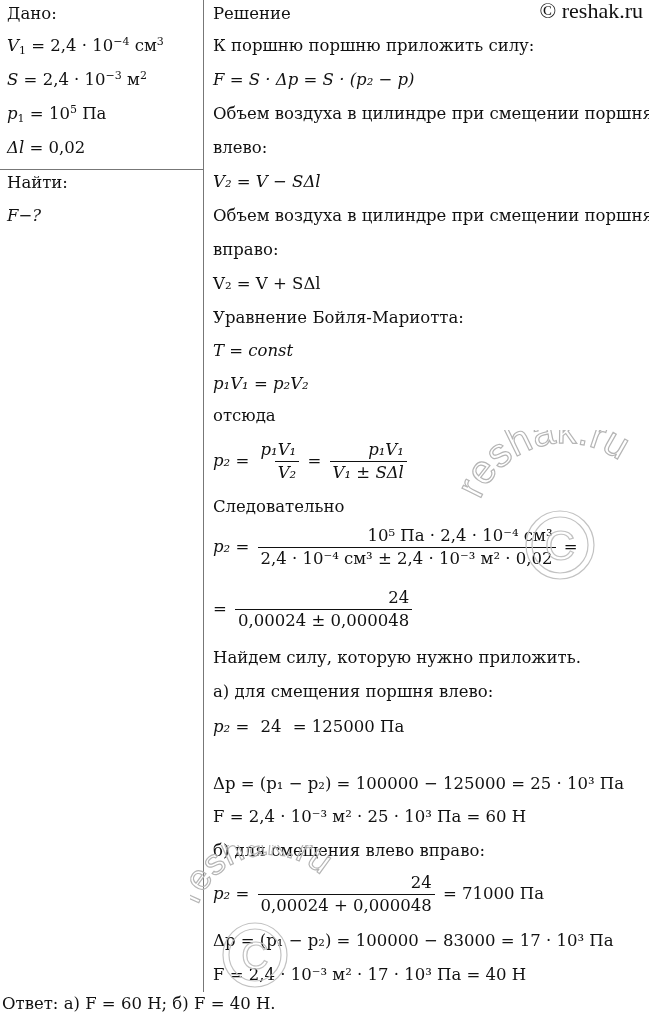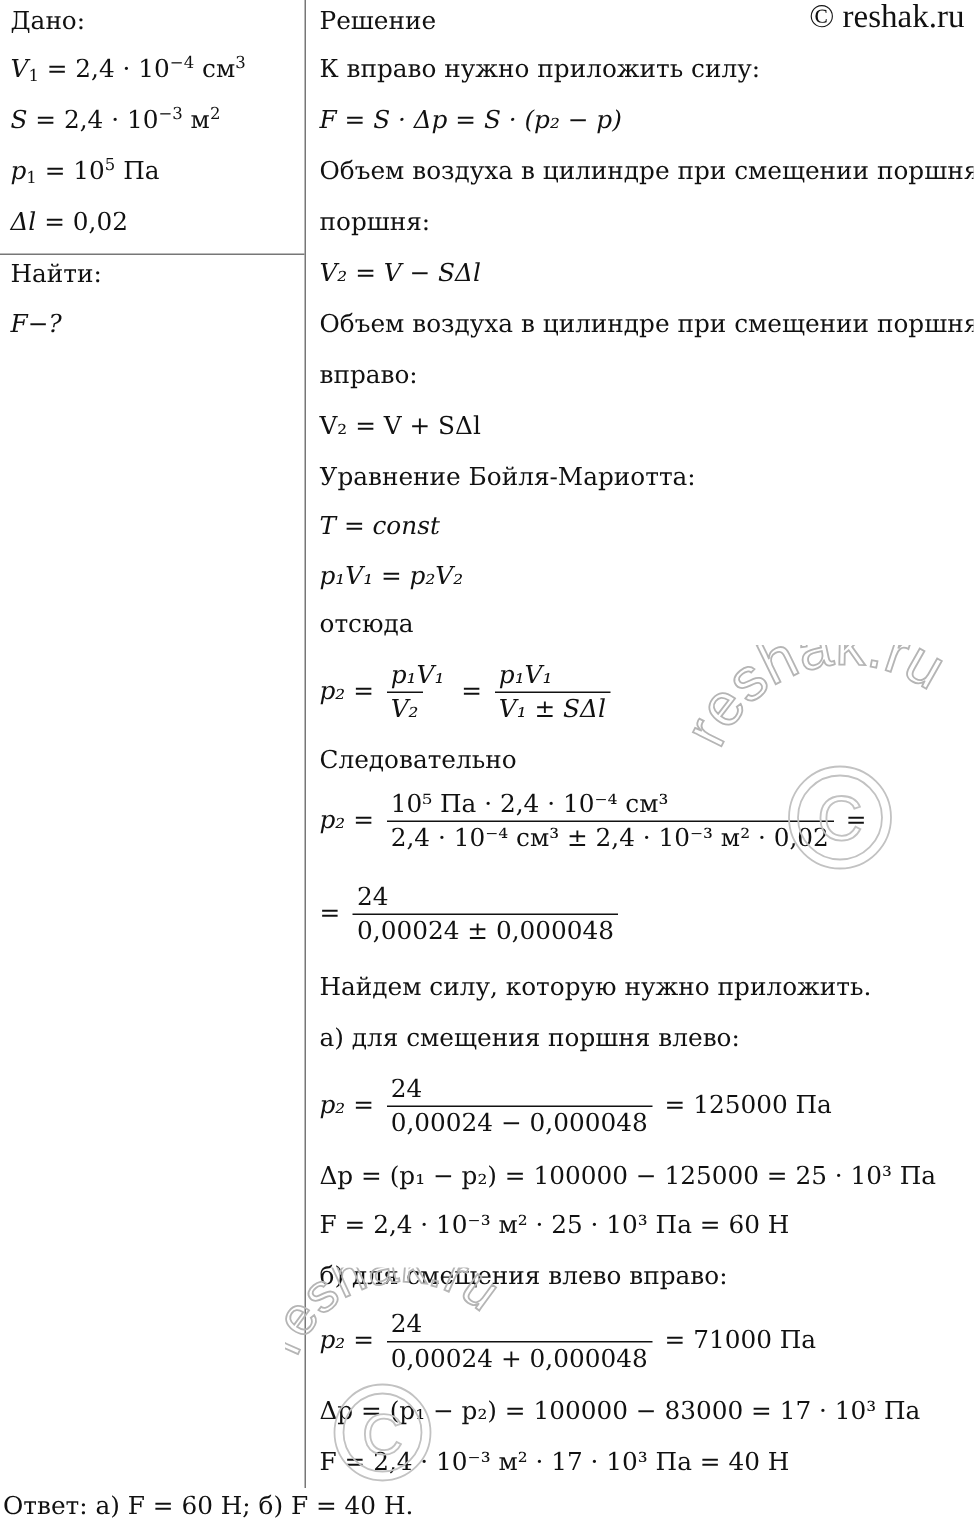--- a/index.html
+++ b/index.html
@@ -4,21 +4,21 @@
 <style>
   html, body { margin:0; padding:0; background:#ffffff; }
   body { width:649px; height:1019px; position:relative; overflow:hidden;
          font-family:"DejaVu Serif","Liberation Serif",serif; color:#111; }
   .abs { position:absolute; white-space:nowrap; }
   .txt { font-size:16.5px; line-height:22px; }
   .m { font-family:"DejaVu Serif","Liberation Serif",serif; font-size:16.5px; line-height:22px; }
   i.v { font-style:italic; }
   sub { font-size:11px; vertical-align:-3px; line-height:0; }
   sup { font-size:11px; vertical-align:6px; line-height:0; }
-  .frac { display:inline-flex; flex-direction:column; align-items:flex-start; vertical-align:middle; margin:0 3px; }
+  .frac { display:inline-flex; flex-direction:column; align-items:flex-end; vertical-align:middle; margin:0 3px; }
   .frac .num { padding:0 3px 1px; line-height:20px; }
   .frac .den { padding:1px 3px 0; border-top:1.3px solid #111; line-height:20px; }
   .vline { position:absolute; left:203px; top:0; width:1px; height:992px; background:#777; }
   .hline { position:absolute; left:0; top:169px; width:203px; height:1px; background:#777; }
   .copyright { position:absolute; right:6px; top:-2px; font-family:"Liberation Serif",serif; font-size:22px; color:#111; }
   .wm { position:absolute; pointer-events:none; }
 </style>
 </head>
 <body>
 
@@ -43,24 +43,24 @@
 </div>
 <div class="abs m" style="left:7px;top:137px">
   <i class="v">Δl</i>
   <span>= 0,02</span>
 </div>
 
 <div class="abs txt" style="left:7px;top:172px">Найти:</div>
 <div class="abs m" style="left:7px;top:205px;font-style:italic">F−?</div>
 
 <div class="abs txt" style="left:213px;top:3px">Решение</div>
-<div class="abs txt" style="left:213px;top:35px">К вправо нужно приложить силу:</div>
+<div class="abs txt" style="left:213px;top:35px">К поршню поршню приложить силу:</div>
 <div class="abs m" style="left:213px;top:69px;font-style:italic">F = S · Δp = S · (p₂ − p)</div>
 <div class="abs txt" style="left:213px;top:103px">Объем воздуха в цилиндре при смещении поршня</div>
-<div class="abs txt" style="left:213px;top:137px">поршня:</div>
+<div class="abs txt" style="left:213px;top:137px">влево:</div>
 <div class="abs m" style="left:213px;top:171px;font-style:italic">V₂ = V − SΔl</div>
 <div class="abs txt" style="left:213px;top:205px">Объем воздуха в цилиндре при смещении поршня</div>
 <div class="abs txt" style="left:213px;top:239px">вправо:</div>
 <div class="abs m" style="left:213px;top:273px;">V₂ = V + SΔl</div>
 <div class="abs txt" style="left:213px;top:307px">Уравнение Бойля-Мариотта:</div>
 <div class="abs m" style="left:213px;top:340px;font-style:italic">T = const</div>
 <div class="abs m" style="left:213px;top:373px;font-style:italic">p₁V₁ = p₂V₂</div>
 <div class="abs txt" style="left:213px;top:405px">отсюда</div>
 
 <div class="abs m" style="left:213px;top:440px">
@@ -95,21 +95,20 @@
     </span>
 </div>
 
 <div class="abs txt" style="left:213px;top:647px">Найдем силу, которую нужно приложить.</div>
 
 <div class="abs txt" style="left:213px;top:681px">а) для смещения поршня влево:</div>
 <div class="abs m" style="left:213px;top:716px">
   <i>p₂ =</i>
   <span class="frac">
       <span class="num">24</span>
-      <span class="den">0,00024 − 0,000048</span>
     </span>
   <span>= 125000 Па</span>
 </div>
 <div class="abs m" style="left:213px;top:773px">Δp = (p₁ − p₂) = 100000 − 125000 = 25 · 10³ Па</div>
 <div class="abs m" style="left:213px;top:806px">F = 2,4 · 10⁻³ м² · 25 · 10³ Па = 60 Н</div>
 
 <div class="abs txt" style="left:213px;top:840px">б) для смещения влево вправо:</div>
 <div class="abs m" style="left:213px;top:873px">
   <i>p₂ =</i>
   <span class="frac">

